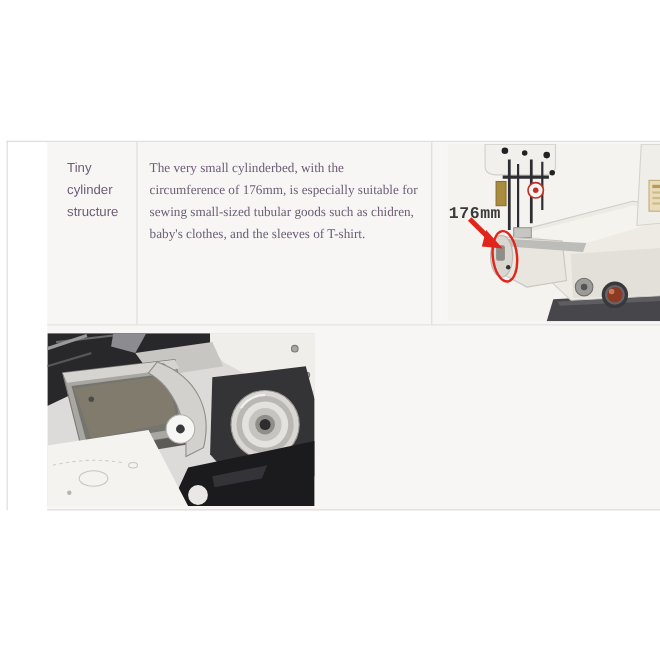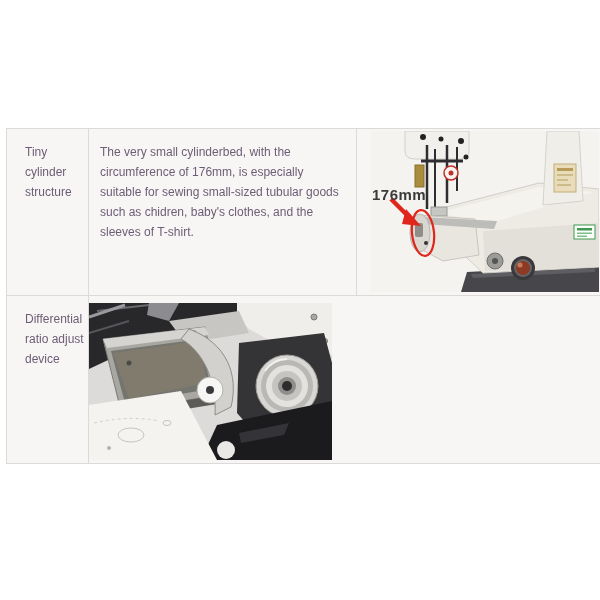--- a/index.html
+++ b/index.html
@@ -15,20 +15,21 @@
     overflow: hidden;
   }
   .features-table {
     position: absolute;
     left: 6px;
     top: 128px;
     width: 594px;
     border-top: 1px solid #dcdad9;
     border-left: 1px solid #dcdad9;
     box-sizing: border-box;
+    padding-left: 36px;
   }
   .feature-row {
     display: flex;
     background: #f7f6f5;
     border-bottom: 1px solid #dcdad9;
     box-sizing: border-box;
   }
   .row-1 { height: 167px; }
   .row-2 { height: 168px; }
   .cell {
@@ -43,20 +44,21 @@
     line-height: 20px;
     color: #6d5d75;
   }
   .cell-desc {
     width: 268px;
     border-right: 1px solid #dcdad9;
     padding: 13px 11px 0 11px;
     font-size: 12px;
     line-height: 20px;
     color: #6d5d75;
+    font-family: Liberation Serif, serif;
   }
   .cell-image {
     flex: 1;
     position: relative;
   }
   .photo-1 {
     position: absolute;
     left: 14px;
     top: 2px;
     width: 228px;
@@ -70,20 +72,21 @@
     height: 157px;
   }
   .dimension-label {
     position: absolute;
     left: 1px;
     top: 55px;
     font-size: 15px;
     font-weight: bold;
     color: #3a3a3a;
     letter-spacing: 0.5px;
+    font-family: Liberation Mono, monospace;
   }
   svg { display: block; }
 </style>
 </head>
 <body>
 
 <div class="features-table">
 
   <div class="feature-row row-1">
     <div class="cell cell-feature">Tiny cylinder structure</div>
@@ -152,21 +155,20 @@
             <line x1="20" y1="68" x2="38" y2="86" stroke="#e0251b" stroke-width="4.5"></line>
             <polygon points="35,78 50,95 31,93" fill="#e0251b"></polygon>
           </g>
         </svg>
         <div class="dimension-label">176mm</div>
       </div>
     </div>
   </div>
 
   <div class="feature-row row-2">
-    <div class="cell cell-feature">Differential ratio adjust device</div>
     <div class="cell cell-image">
       <div class="photo-2">
         <svg viewBox="0 0 243 157" width="243" height="157">
           <rect x="0" y="0" width="243" height="157" fill="#dcdbd9"></rect>
 
           <polygon points="0,0 148,0 148,14 92,26 34,50 0,66" fill="#28282b"></polygon>
           <line x1="8" y1="8" x2="60" y2="2" stroke="#6a6a6e" stroke-width="2"></line>
           <line x1="0" y1="30" x2="40" y2="18" stroke="#55555a" stroke-width="2"></line>
           <line x1="0" y1="14" x2="36" y2="2" stroke="#9a9a9e" stroke-width="3"></line>
           <polygon points="60,0 90,0 80,18 58,12" fill="#8b8b90"></polygon>

